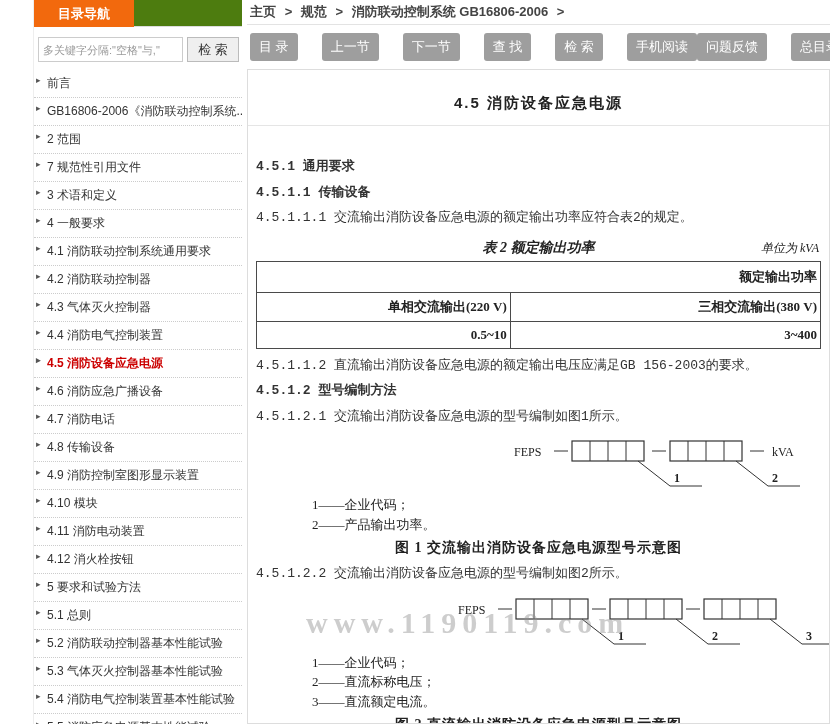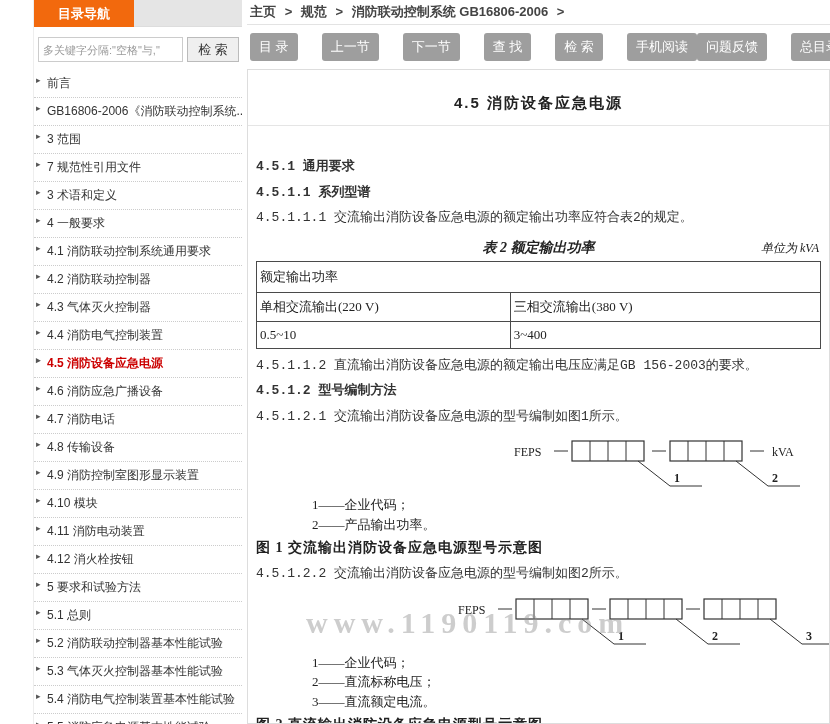--- a/index.html
+++ b/index.html
@@ -2,21 +2,21 @@
 <html><head>
 <meta charset="utf-8">
 <style>
   * { margin:0; padding:0; box-sizing:border-box; }
   html,body { width:830px; height:724px; overflow:hidden; background:#fff;
               font-family:"Liberation Sans", sans-serif; }
   .page { display:flex; width:830px; height:724px; }
 
   
   .sidebar { margin-left:33px; width:209px; flex:none; border-left:1px solid #eee; }
-  .sidebar-header { height:27px; background:#e5e5e5; border-bottom:1px solid #ddd; position:relative; }
+  .sidebar-header { height:27px; background:#4d7c0f; border-bottom:1px solid #ddd; position:relative; }
   .toc-tab { position:absolute; left:0; top:0; width:100px; height:27px; background:#F2690D;
              color:#fff; font-weight:bold; font-size:13px; text-align:center; line-height:27px; cursor:pointer; }
   .search-row { display:flex; gap:4px; padding:10px 3px 8px 4px; }
   .search-row input { flex:1; height:25px; border:1px solid #ccc; font-size:11px; padding:0 4px; color:#333; min-width:0; }
   .search-row input::placeholder { color:#999; }
   .search-row button { width:52px; height:25px; background:#efefef; border:1px solid #bbb;
                        font-size:13px; color:#333; cursor:pointer; }
   .toc-list { list-style:none; }
   .toc-list li { position:relative; padding:5px 2px 5px 13px; border-bottom:1px dotted #ccc;
                  font-size:12px; color:#333; white-space:nowrap; overflow:hidden; cursor:pointer; }
@@ -41,28 +41,28 @@
   .title-divider { border-bottom:1px solid #e5e5e5; margin-top:12px; }
   .cbody { padding:0 8px; font-size:13px; color:#333; }
   .cbody .start { margin-top:32px; }
   .cbody p { margin:8px 0; line-height:1.35;font-family:Liberation Mono, monospace; }
   .cbody p.b { font-weight:bold; }
 
   .scan { font-family:"Liberation Serif", serif; color:#222; }
   .tbl-caption { position:relative; text-align:center; font-weight:bold; font-size:14px; margin:12px 0 4px;font-style:italic; }
   .tbl-caption .unit { position:absolute; right:2px; top:1px; font-weight:normal; font-size:12px; }
   table.t2 { width:100%; border-collapse:collapse; border:1px solid #4a4a4a; }
-  table.t2 td { border:1px solid #4a4a4a; text-align:left; font-size:13px; padding:5px 3px; }
+  table.t2 td { border:1px solid #4a4a4a; text-align:right; font-size:13px; padding:5px 3px;font-weight:bold; }
   table.t2 tr.hd td { padding:6px 3px; }
 
   .figblock { margin:4px 0; }
   .figsvg1 { margin-left:250px; display:block; }
   .figsvg2 { margin-left:194px; display:block; }
   .fig-legend { margin-left:56px; font-size:13px; line-height:1.5; }
-  .fig-caption { font-weight:bold; font-size:14px; margin:5px 0 7px; letter-spacing:1px; }
+  .fig-caption { text-align:center; font-weight:bold; font-size:14px; margin:5px 0 7px; letter-spacing:1px; }
   svg .ln { stroke:#333; stroke-width:1; fill:none; }
   svg .bx { stroke:#333; stroke-width:1.2; fill:none; }
   svg text { font-family:"Liberation Serif", serif; font-size:12px; fill:#222; }
 
   .watermark { position:absolute; left:46px; top:536px; font-family:"Liberation Serif", serif;
                font-size:30px; font-weight:bold; letter-spacing:6px; color:rgba(145,145,145,0.45);
                pointer-events:none; white-space:nowrap;margin-left:12px; }
 </style>
 </head>
 <body>
@@ -73,21 +73,21 @@
     <div class="sidebar-header">
       <div class="toc-tab" data-bind="sidebar.header_label">目录导航</div>
     </div>
     <div class="search-row">
       <input type="text" placeholder="多关键字分隔:&quot;空格&quot;与,&quot;" style="">
       <button data-bind="sidebar.search_button">检 索</button>
     </div>
     <ul class="toc-list">
       <li><span class="arrow">▸</span><span data-bind="sidebar.items.0">前言</span></li>
       <li><span class="arrow">▸</span><span data-bind="sidebar.items.1">GB16806-2006《消防联动控制系统...</span></li>
-      <li><span class="arrow">▸</span><span data-bind="sidebar.items.2">3 范围</span></li>
+      <li><span class="arrow">▸</span><span data-bind="sidebar.items.2">2 范围</span></li>
       <li><span class="arrow">▸</span><span data-bind="sidebar.items.3">7 规范性引用文件</span></li>
       <li><span class="arrow">▸</span><span data-bind="sidebar.items.4">3 术语和定义</span></li>
       <li><span class="arrow">▸</span><span data-bind="sidebar.items.5">4 一般要求</span></li>
       <li><span class="arrow">▸</span><span data-bind="sidebar.items.6">4.1 消防联动控制系统通用要求</span></li>
       <li><span class="arrow">▸</span><span data-bind="sidebar.items.7">4.2 消防联动控制器</span></li>
       <li><span class="arrow">▸</span><span data-bind="sidebar.items.8">4.3 气体灭火控制器</span></li>
       <li><span class="arrow">▸</span><span data-bind="sidebar.items.9">4.4 消防电气控制装置</span></li>
       <li class="active"><span class="arrow">▸</span><span data-bind="sidebar.items.10">4.5 消防设备应急电源</span></li>
       <li><span class="arrow">▸</span><span data-bind="sidebar.items.11">4.6 消防应急广播设备</span></li>
       <li><span class="arrow">▸</span><span data-bind="sidebar.items.12">4.7 消防电话</span></li>
@@ -131,21 +131,21 @@
         <button data-bind="toolbar.right.1">总目录</button>
       </div>
     </div>
 
     <div class="panel">
       <h1 class="doc-title" data-bind="content.page_title">4.5 消防设备应急电源</h1>
       <div class="title-divider"></div>
 
       <div class="cbody">
         <p class="b start" data-bind="content.paras.s451">4.5.1 通用要求</p>
-        <p class="b" data-bind="content.paras.s4511">4.5.1.1 系列型谱</p>
+        <p class="b" data-bind="content.paras.s4511">4.5.1.1 传输设备</p>
         <p data-bind="content.paras.s45111">4.5.1.1.1 交流输出消防设备应急电源的额定输出功率应符合表2的规定。</p>
 
         <div class="scan">
           <div class="tbl-caption">
             <span data-bind="content.table2.caption">表 2  额定输出功率</span>
             <span class="unit" data-bind="content.table2.unit">单位为 kVA</span>
           </div>
           <table class="t2">
             <tbody>
                 <tr class="hd">

